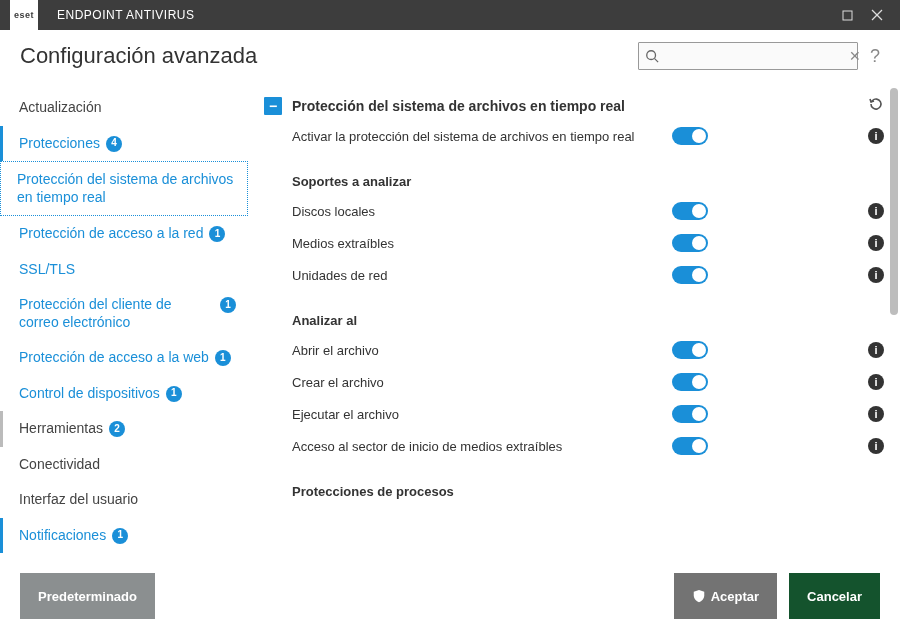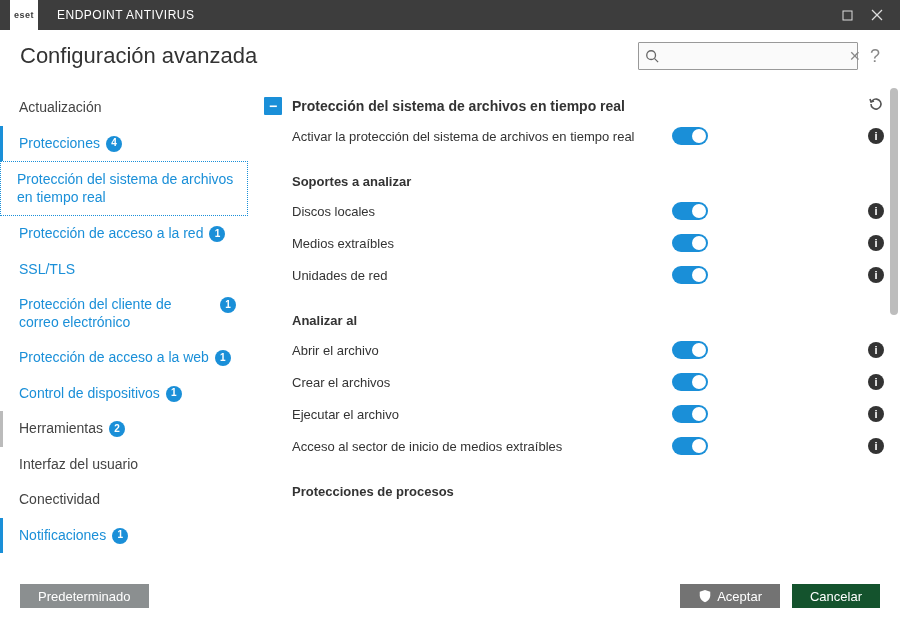--- a/index.html
+++ b/index.html
@@ -51,21 +51,21 @@
   .row { display: flex; align-items: center; padding: 7px 0 7px 28px; font-size: 13px; color: #333; }
   .row-label { flex: 1; padding-right: 12px; }
   .toggle { width: 36px; height: 18px; background: #1a8fd8; border-radius: 9px; position: relative; cursor: pointer; flex-shrink: 0; }
   .toggle::after { content: ""; position: absolute; right: 2px; top: 2px; width: 14px; height: 14px; background: #fff; border-radius: 50%; }
   .info-icn { margin-left: 160px; width: 16px; height: 16px; background: #333; color: #fff; border-radius: 50%; font-size: 11px; font-weight: bold; display: flex; align-items: center; justify-content: center; cursor: pointer; flex-shrink: 0; }
 
   .subhead { font-weight: 600; font-size: 13px; padding: 22px 0 6px 28px; color: #333; }
 
   
   .footer { position: absolute; left: 0; right: 0; bottom: 0; height: 48px; display: flex; align-items: center; padding: 0 20px; background: #fff; }
-  .btn { height: 24px; padding: 0 18px; border: none; font-size: 13px; cursor: pointer; display: inline-flex; align-items: center; justify-content: center; }
+  .btn { height: 46px; padding: 0 18px; border: none; font-size: 13px; cursor: pointer; display: inline-flex; align-items: center; justify-content: center; font-weight: bold; }
   .btn-default { background: #8b8f90; color: #fff; }
   .btn-primary { background: #737373; color: #fff; text-align: center; }
   .btn-primary svg { width: 14px; height: 14px; margin-right: 5px; }
   .btn-cancel { background: #14532d; color: #fff; text-align: right; }
   .footer-spacer { flex: 1; }
   .footer .btn + .btn { margin-left: 12px; }
 </style>
 </head>
 <body>
 
@@ -130,24 +130,24 @@
     </div>
     <div class="nav-item sub blue">
       <span class="nav-label">Control de dispositivos</span>
       <span class="nav-badge">1</span>
     </div>
     <div class="nav-item top marked">
       <span class="nav-label">Herramientas</span>
       <span class="nav-badge">2</span>
     </div>
     <div class="nav-item top">
+      <span class="nav-label">Conectividad</span>
+    </div>
+    <div class="nav-item top">
       <span class="nav-label">Interfaz del usuario</span>
-    </div>
-    <div class="nav-item top">
-      <span class="nav-label">Conectividad</span>
     </div>
     <div class="nav-item top blue marked">
       <span class="nav-label">Notificaciones</span>
       <span class="nav-badge">1</span>
     </div>
   </div>
 
   <div class="content-wrap">
     <div class="content">
       <div class="section-head">
@@ -184,21 +184,21 @@
         <span class="info-icn">i</span>
       </div>
 
       <div class="subhead">Analizar al</div>
       <div class="row">
         <span class="row-label">Abrir el archivo</span>
         <span class="toggle"></span>
         <span class="info-icn">i</span>
       </div>
       <div class="row">
-        <span class="row-label">Crear el archivos</span>
+        <span class="row-label">Crear el archivo</span>
         <span class="toggle"></span>
         <span class="info-icn">i</span>
       </div>
       <div class="row">
         <span class="row-label">Ejecutar el archivo</span>
         <span class="toggle"></span>
         <span class="info-icn">i</span>
       </div>
       <div class="row">
         <span class="row-label">Acceso al sector de inicio de medios extraíbles</span>

